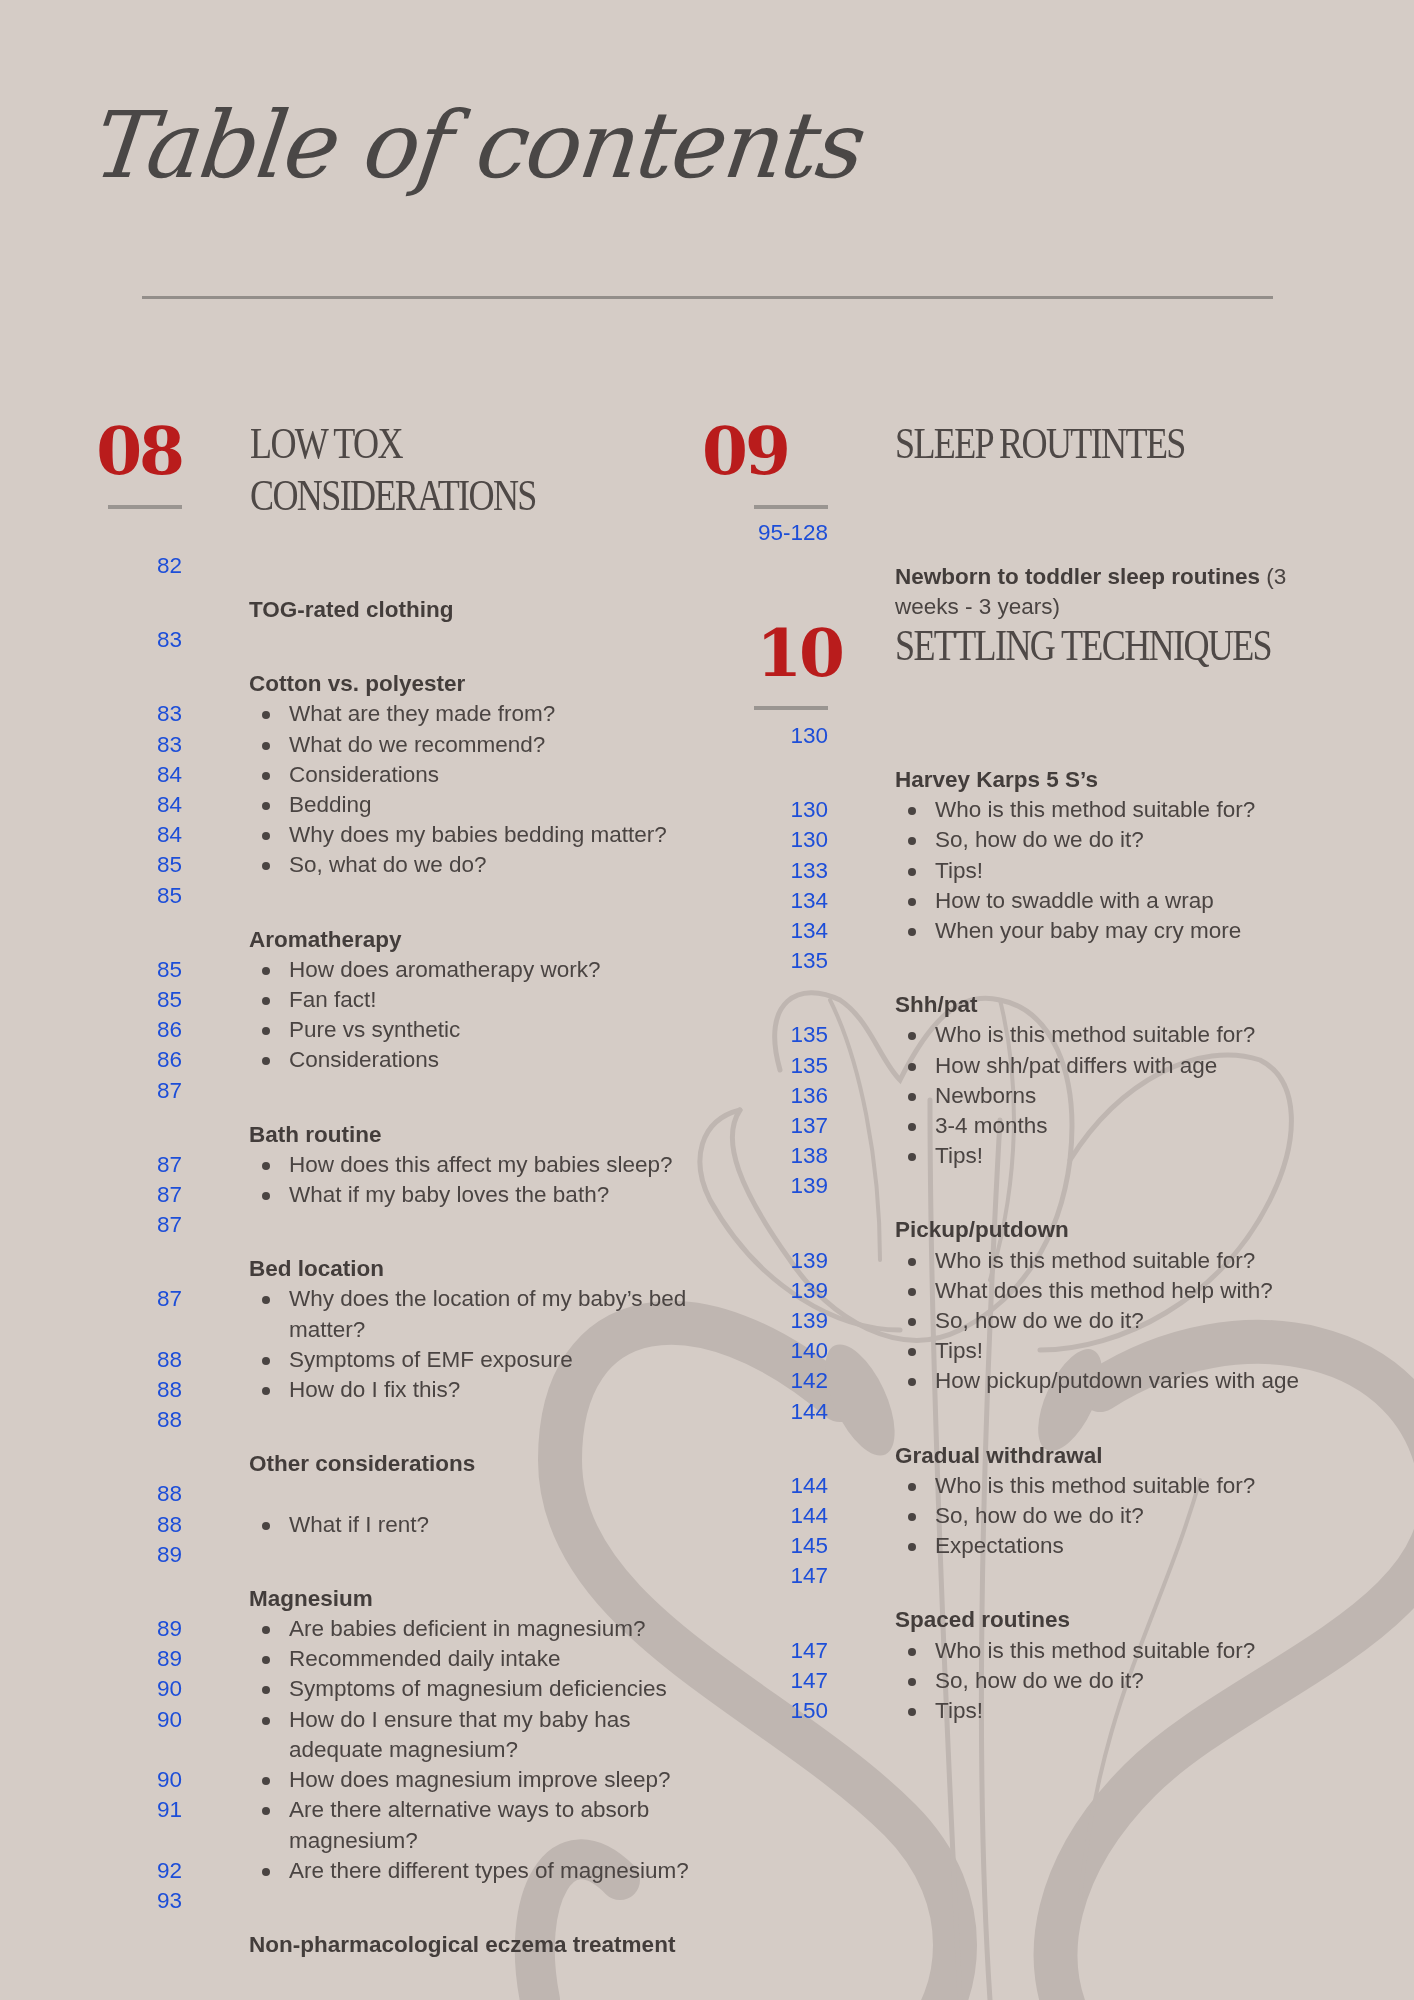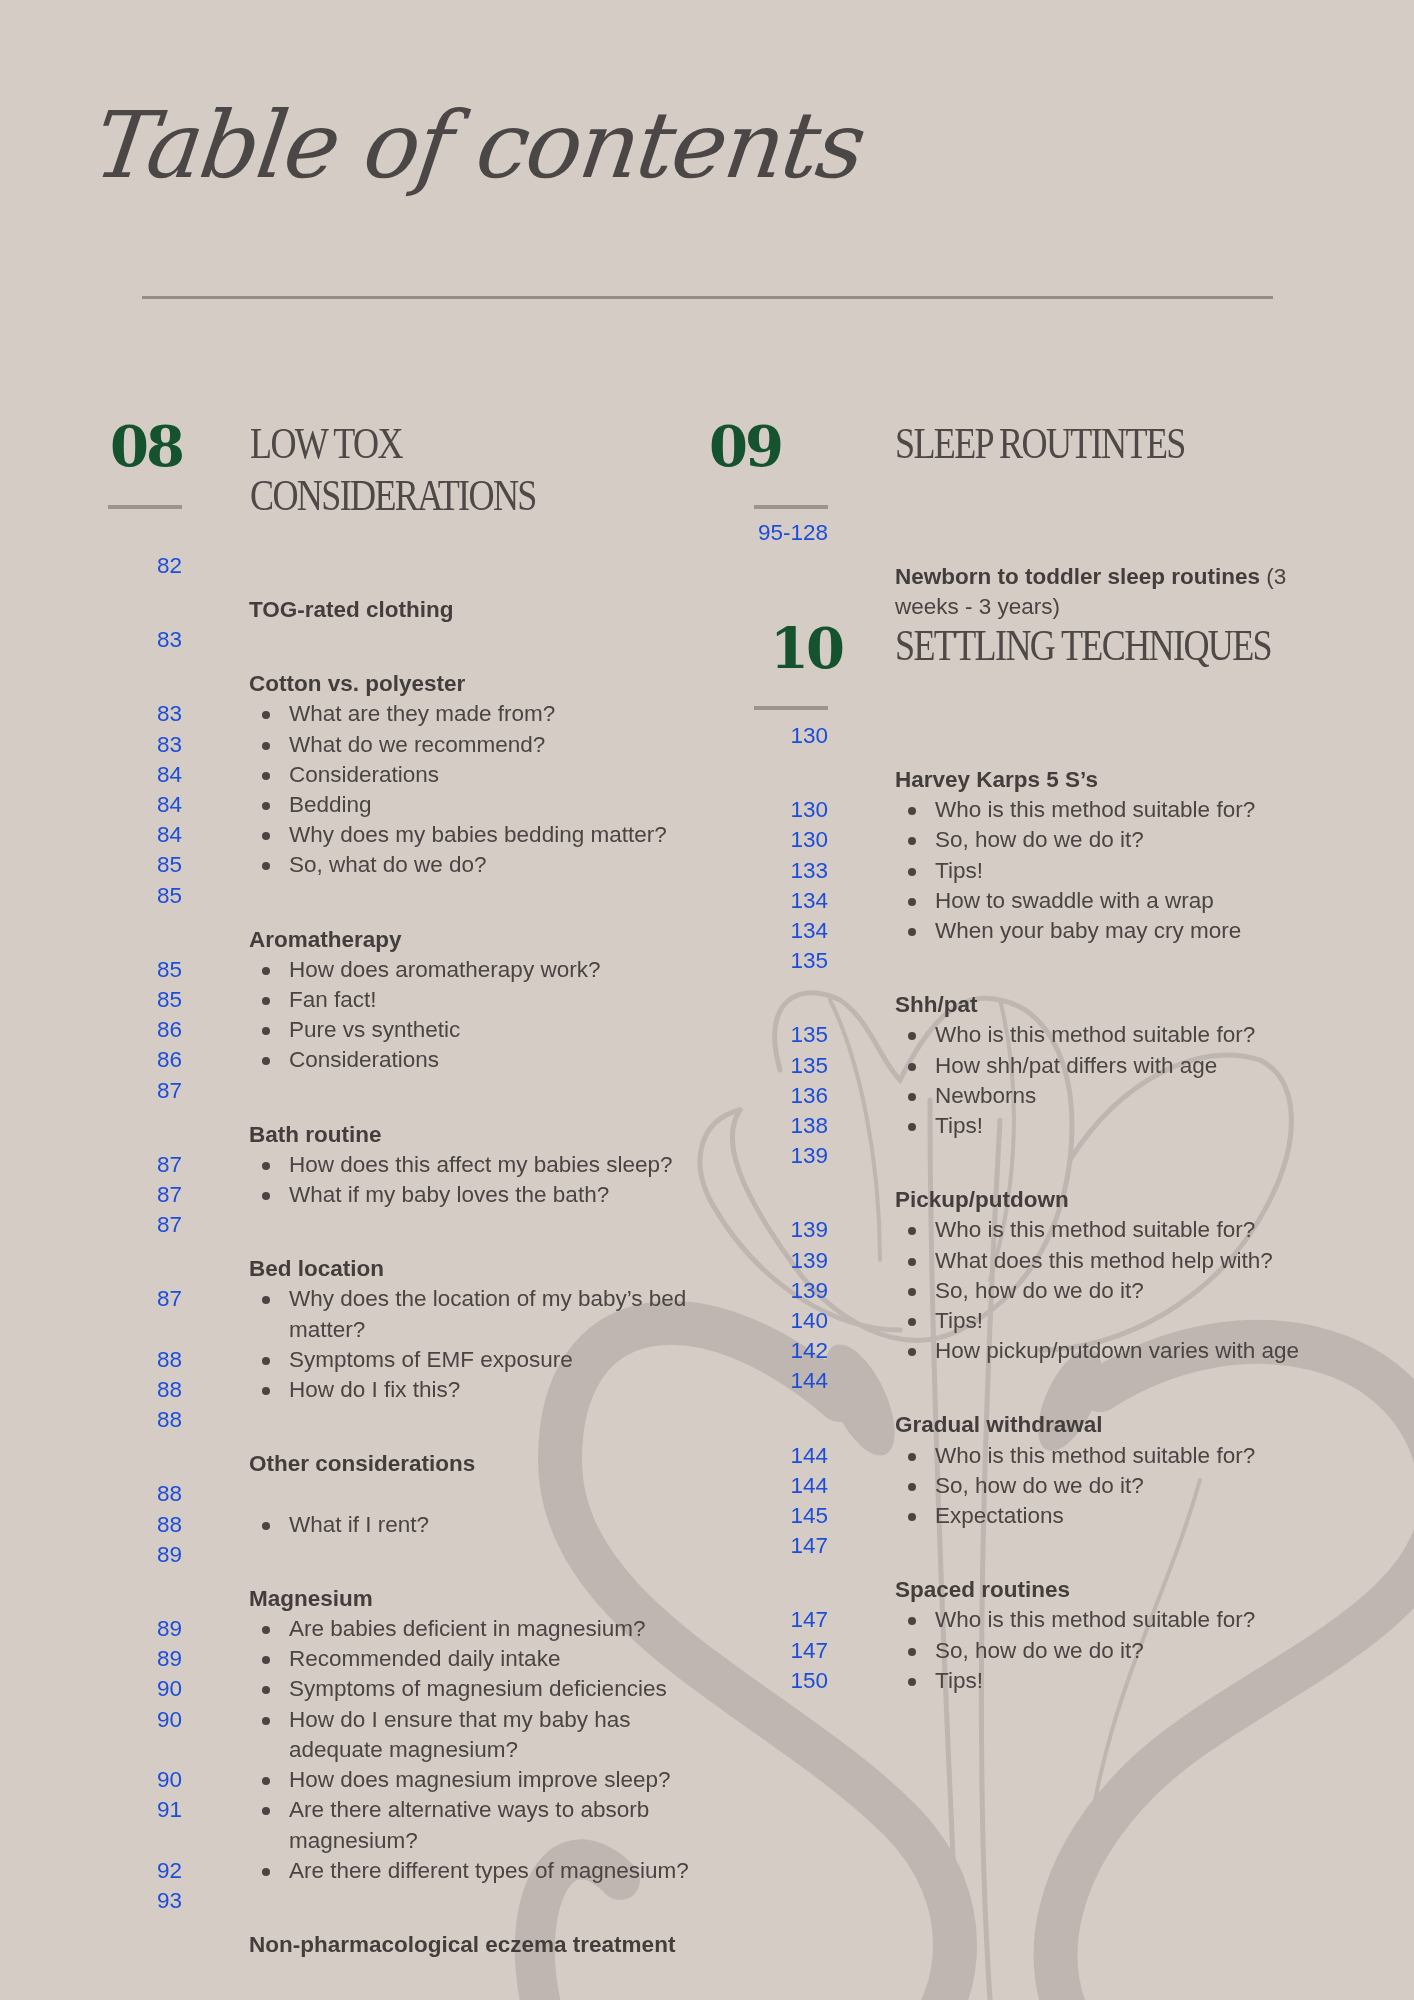--- a/index.html
+++ b/index.html
@@ -16,21 +16,21 @@
       font-family: "DejaVu Serif", serif; font-style: italic;
       font-size: 92px; font-weight: normal; color: #4a4746;
       letter-spacing: -2px; z-index: 2; transform: skewX(-8deg);
       margin: 0;
     }
     .title-rule { position: absolute; left: 142px; top: 296px; width: 1131px; height: 3px; background: #938e8a; z-index: 2; }
 
     .section { position: absolute; z-index: 2; }
     .sec-num {
       position: absolute; font-family: "DejaVu Serif", serif; font-weight: bold;
-      font-size: 56px; color: #14532d; text-align: right; width: 90px; letter-spacing: -3px;
+      font-size: 66px; color: #b91c1c; text-align: right; width: 90px; letter-spacing: -3px;
       line-height: 1;
     }
     .sec-rule { position: absolute; height: 4px; background: #9a9591; width: 74px; }
     .sec-title {
       position: absolute; font-family: "Liberation Serif", serif; font-weight: normal;
       font-size: 44px; line-height: 52px; color: #4e4846; letter-spacing: -2px;
       transform: scaleX(0.82); transform-origin: left top; white-space: nowrap;
     }
 
     .rows { position: absolute; font-size: 22.5px; line-height: 30.2px; }
@@ -268,20 +268,24 @@
       </div>
       <div class="row bullet">
         <span class="pg">135</span>
         <span class="txt"><span>How shh/pat differs with age</span></span>
       </div>
       <div class="row bullet">
         <span class="pg">136</span>
         <span class="txt"><span>Newborns</span></span>
       </div>
       <div class="row bullet">
+        <span class="pg">137</span>
+        <span class="txt"><span>3-4 months</span></span>
+      </div>
+      <div class="row bullet">
         <span class="pg">138</span>
         <span class="txt"><span>Tips!</span></span>
       </div>
       <div class="row heading">
         <span class="pg">139</span>
         <span class="txt"><span>Pickup/putdown</span></span>
       </div>
       <div class="row bullet">
         <span class="pg">139</span>
         <span class="txt"><span>Who is this method suitable for?</span></span>

